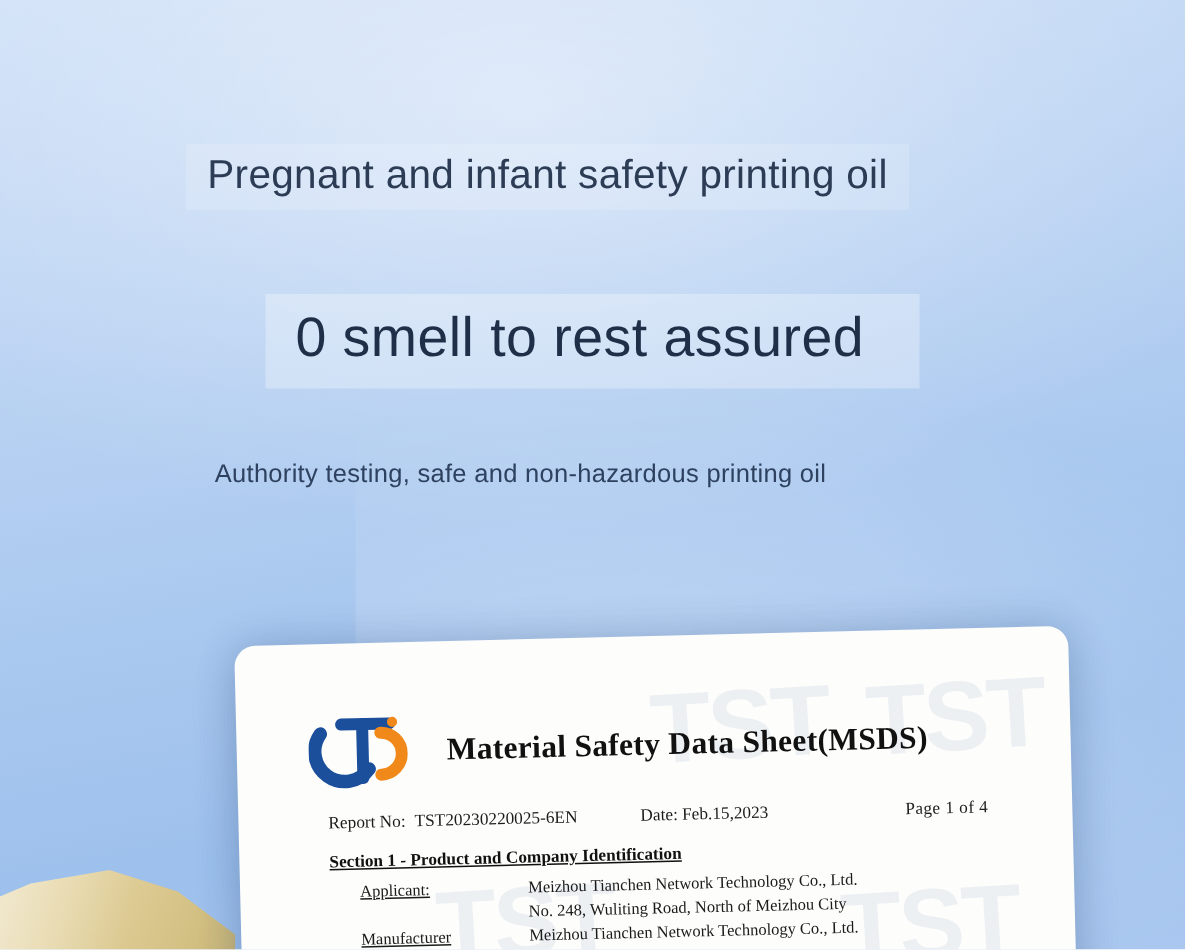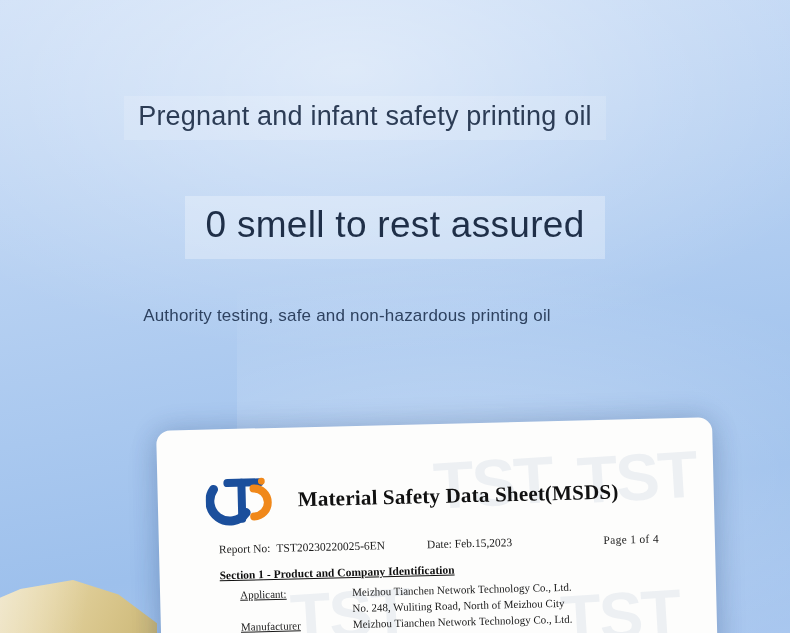--- a/index.html
+++ b/index.html
@@ -60,21 +60,21 @@
   }
   .subhead-wrap {
     position: absolute;
     left: 0;
     top: 196px;
     width: 790px;
     text-align: center;
   }
   .subhead-band {
     display: inline-block;
-    padding: 8px 20px 12px 20px;
+    padding: 8px 37px 12px 20px;
     background: rgba(255,255,255,0.30);
     color: #1f2f48;
     font-size: 37px;
     line-height: 1.15;
     font-weight: 400;
     letter-spacing: 0.3px;
   }
   .tagline {
     position: absolute;
     left: 0;

